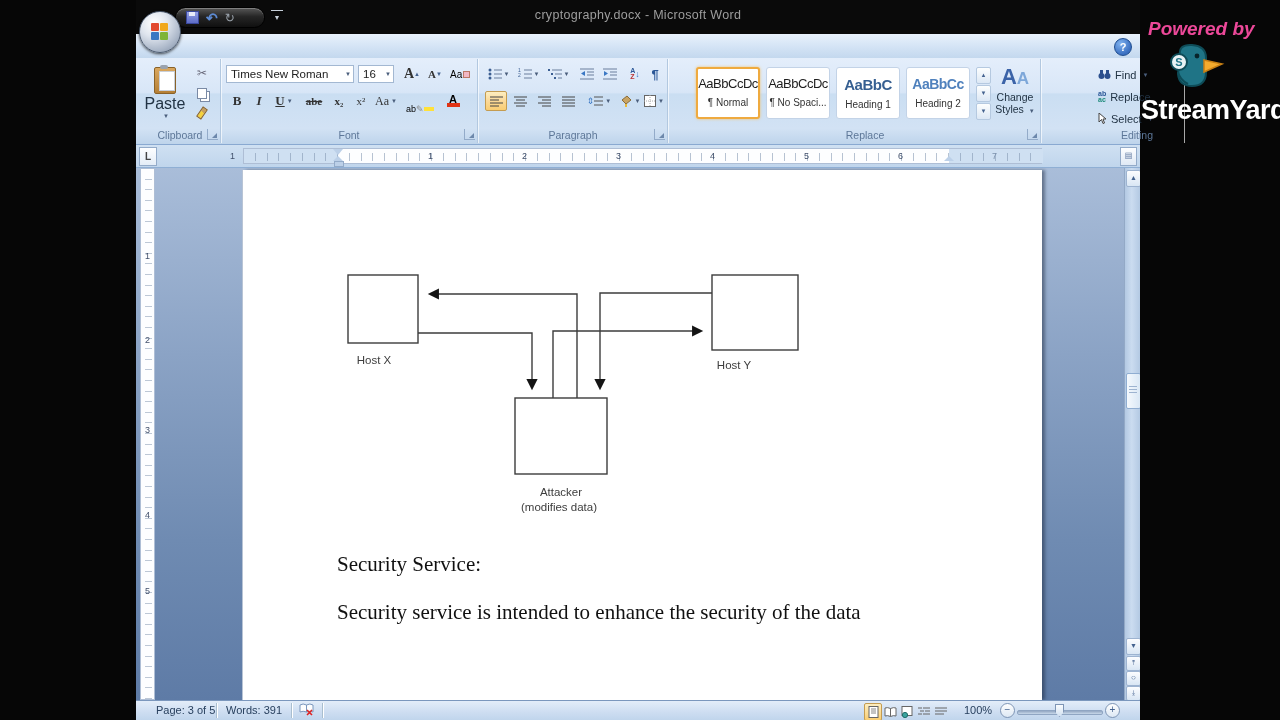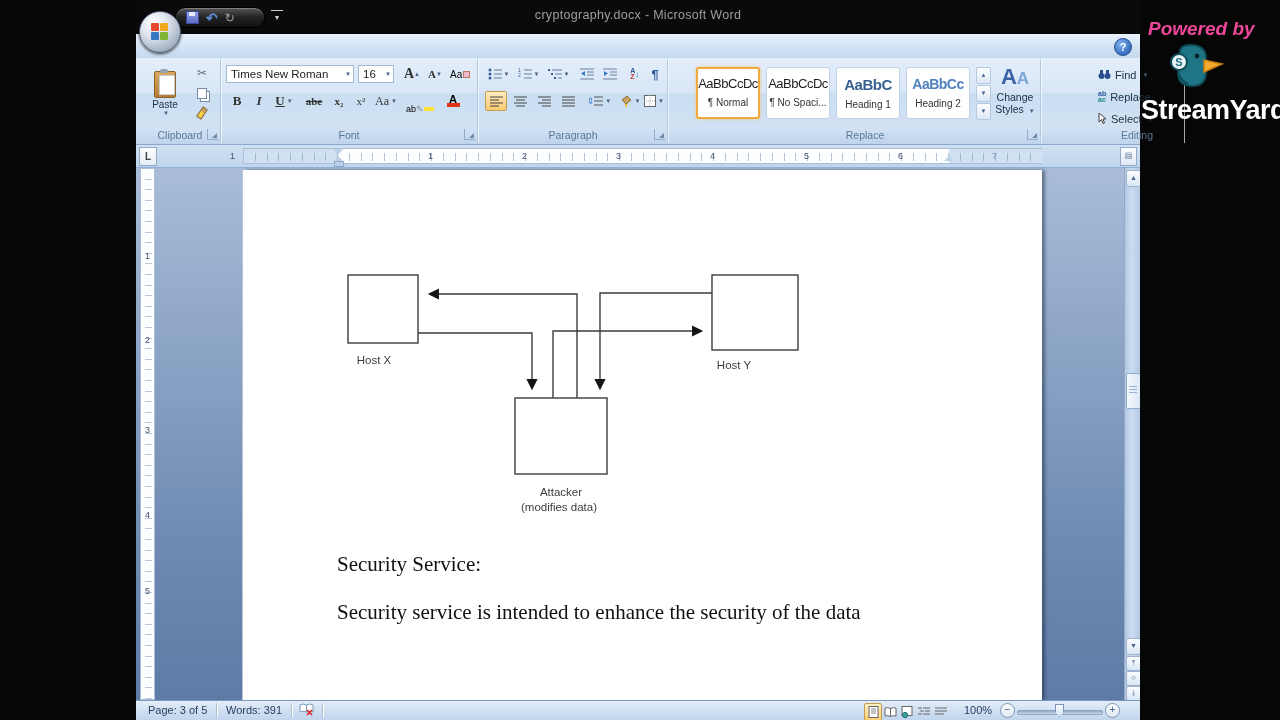--- a/index.html
+++ b/index.html
@@ -153,21 +153,21 @@
 
   <div id="tabbar" class="abs">
     <div id="help-btn" class="abs">?</div>
   </div>
 
   <div id="ribbon" class="abs">
 
     <div class="grp" style="left:4px;width:80px;">
       <div class="abs rbtn" style="left:5px;top:4px;width:40px;height:60px;flex-direction:column;">
         <span class="ic-clip"></span>
-        <span style="font-size:10px;color:#234;margin-top:1px;">Paste</span>
+        <span style="font-size:16px;color:#234;margin-top:1px;">Paste</span>
         <span class="dd">▼</span>
       </div>
       <div class="abs small-col" style="left:52px;top:5px;">
         <span class="rbtn" style="width:20px;height:18px;color:#667;font-size:12px;">✂</span>
         <span class="rbtn" style="width:20px;height:18px;">
           <i style="width:8px;height:9px;background:#fff;border:1px solid #7a8aa5;box-shadow:3px 3px 0 -1px #fff,3px 3px 0 0 #7a8aa5;"></i>
         </span>
         <span class="rbtn" style="width:20px;height:18px;">
           <i style="width:4px;height:10px;background:linear-gradient(#c9a05c 40%,#f5d23c 40%);transform:rotate(35deg);border:1px solid #8a6228;"></i>
         </span>
@@ -501,21 +501,21 @@
       <div class="sbtn" style="top:2px;">▲</div>
       <div id="sthumb"></div>
       <div class="sbtn" style="top:470px;">▼</div>
       <div class="sbtn" style="top:488px;height:13px;line-height:12px;">⤒</div>
       <div class="sbtn" style="top:503px;height:13px;line-height:11px;font-size:8px;">○</div>
       <div class="sbtn" style="top:518px;height:13px;line-height:12px;">⤓</div>
     </div>
   </div>
 
   <div id="statusbar" class="abs">
-    <span class="sb-item" style="left:12px;">Page: 3 of 5</span>
+    <span class="sb-item" style="left:20px;">Page: 3 of 5</span>
     <span class="sb-sep" style="left:80px;"></span>
     <span class="sb-item" style="left:90px;">Words: 391</span>
     <span class="sb-sep" style="left:155px;"></span>
     <span class="sb-item" style="left:163px;top:2px;">
       <svg width="15" height="13">
           <path d="M1,2 Q4,0 7.5,2 Q11,0 14,2 L14,9 Q11,7.5 7.5,9 Q4,7.5 1,9 Z" fill="#fdfdfd" stroke="#7b97bd"></path>
           <line x1="7.5" y1="2" x2="7.5" y2="9" stroke="#7b97bd"></line>
           <path d="M8,7 L13,12 M13,7 L8,12" stroke="#d22" stroke-width="1.6"></path>
         </svg>
     </span>

